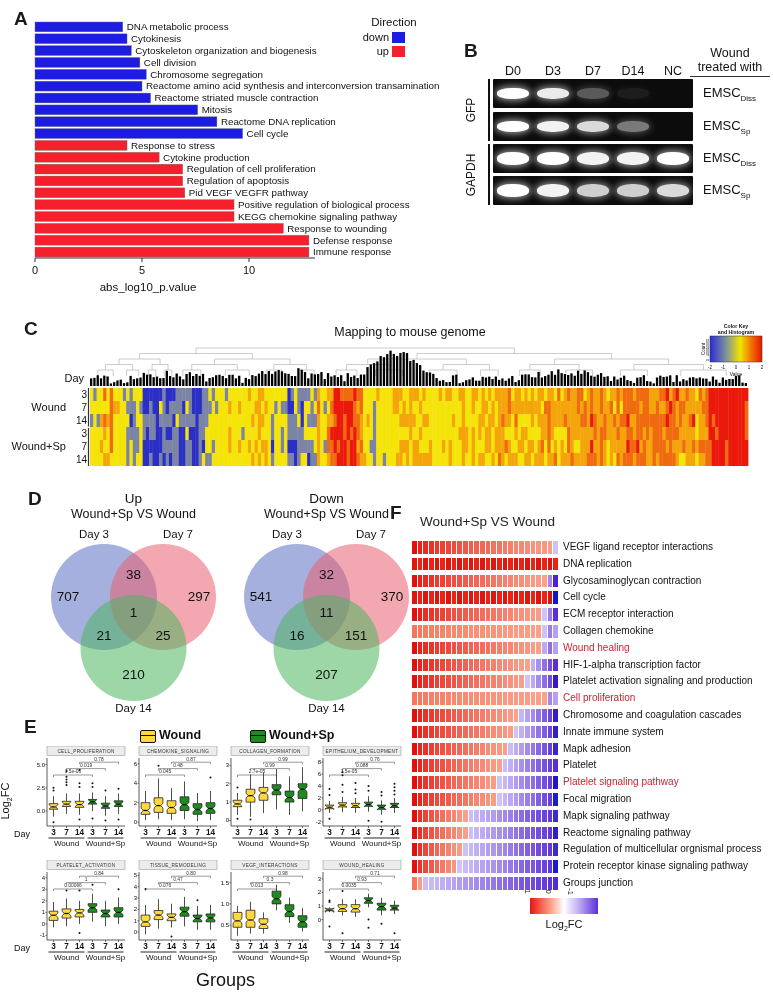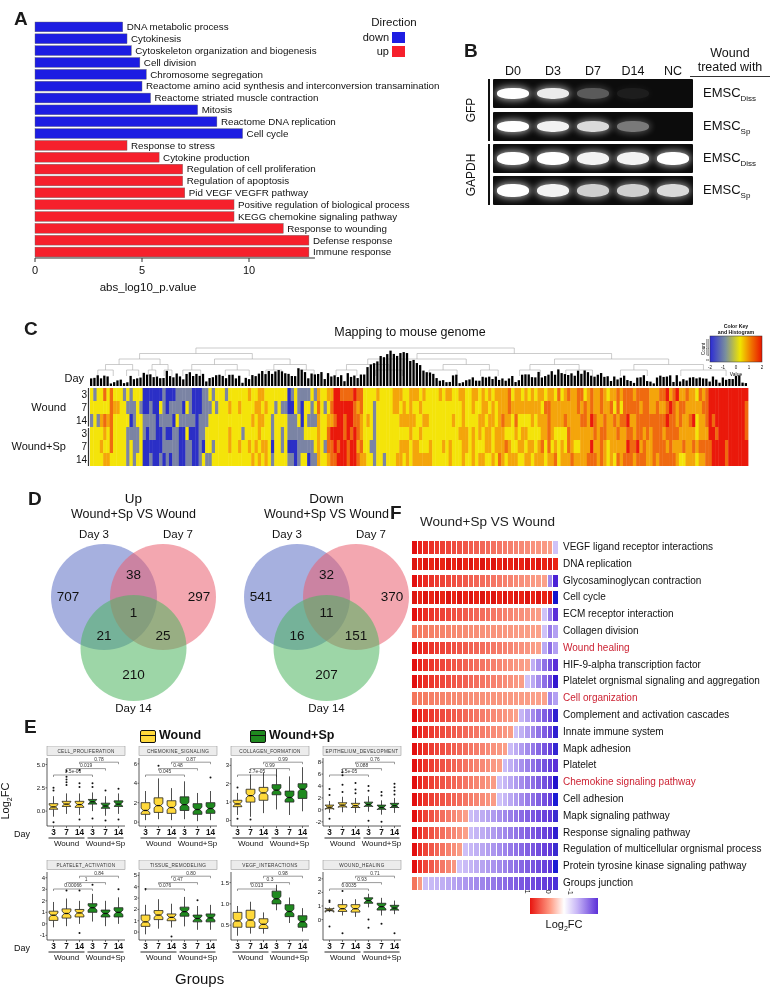--- a/index.html
+++ b/index.html
@@ -1706,21 +1706,21 @@
         <i></i>
       </div>
       <div class="legend-text" style="left: 159px; top: 10px;">Wound</div>
       <div class="legend-chip" style="left: 250px; top: 12px; background: rgb(31, 138, 31);">
         <i></i>
       </div>
       <div class="legend-text" style="left: 269px; top: 10px;">Wound+Sp</div>
       <div class="abs" style="left: -26px; top: 76px; width: 64px; text-align: center; transform: rotate(-90deg); font-size: 11px;"><span>Log</span><sub style="font-size: 7px;">2</sub><span>FC</span></div>
       <div class="small-lbl" style="left: 14px; top: 111px;">Day</div>
       <div class="small-lbl" style="left: 14px; top: 225px;">Day</div>
-      <div class="abs" style="left: 175px; top: 252px; width: 80px; text-align: left; font-size: 15px;">Groups</div>
+      <div class="abs" style="left: 175px; top: 252px; width: 80px; text-align: right; font-size: 18px;">Groups</div>
       <svg width="92" height="104" style="position: absolute; left: 34px; top: 28px;">
         <rect x="13" y="0" width="78" height="9.5" fill="#ececec" stroke="#888" stroke-width="0.5"></rect>
         <text x="52" y="6.8" font-size="4.7" text-anchor="middle" letter-spacing="0.3" fill="#333">CELL_PROLIFERATION</text>
         <line x1="13" y1="12" x2="13" y2="80" stroke="#333" stroke-width="0.8"></line>
         <line x1="13" y1="80" x2="91" y2="80" stroke="#333" stroke-width="0.8"></line>
         <line x1="11.5" y1="65.0958904109589" x2="13" y2="65.0958904109589" stroke="#333" stroke-width="0.7"></line>
         <text x="11" y="67.0958904109589" font-size="6" text-anchor="end" fill="#111">0.0</text>
         <line x1="11.5" y1="41.80821917808219" x2="13" y2="41.80821917808219" stroke="#333" stroke-width="0.7"></line>
         <text x="11" y="43.80821917808219" font-size="6" text-anchor="end" fill="#111">2.5</text>
         <line x1="11.5" y1="18.52054794520548" x2="13" y2="18.52054794520548" stroke="#333" stroke-width="0.7"></line>
@@ -2433,21 +2433,21 @@
         <div style="background: rgb(250, 153, 129);"></div>
         <div style="background: rgb(250, 155, 131);"></div>
         <div style="background: rgb(250, 156, 133);"></div>
         <div style="background: rgb(250, 158, 134);"></div>
         <div style="background: rgb(251, 159, 136);"></div>
         <div style="background: rgb(251, 161, 137);"></div>
         <div style="background: rgb(207, 194, 248);"></div>
         <div style="background: rgb(153, 125, 233);"></div>
         <div style="background: rgb(179, 160, 242);"></div>
       </div>
-      <div class="f-row-label" style="left: 175px; top: 125px; color: rgb(17, 17, 17);">Collagen division</div>
+      <div class="f-row-label" style="left: 175px; top: 125px; color: rgb(17, 17, 17);">Collagen chemokine</div>
       <div class="f-bar" style="left: 24px; top: 141.8px; width: 146px; height: 12.5px;">
         <div style="background: rgb(226, 15, 15);"></div>
         <div style="background: rgb(234, 35, 27);"></div>
         <div style="background: rgb(235, 44, 35);"></div>
         <div style="background: rgb(236, 52, 42);"></div>
         <div style="background: rgb(237, 60, 49);"></div>
         <div style="background: rgb(238, 67, 55);"></div>
         <div style="background: rgb(239, 73, 61);"></div>
         <div style="background: rgb(240, 80, 67);"></div>
         <div style="background: rgb(241, 86, 72);"></div>
@@ -2491,21 +2491,21 @@
         <div style="background: rgb(249, 145, 124);"></div>
         <div style="background: rgb(249, 150, 129);"></div>
         <div style="background: rgb(250, 155, 133);"></div>
         <div style="background: rgb(251, 161, 138);"></div>
         <div style="background: rgb(192, 175, 244);"></div>
         <div style="background: rgb(168, 145, 237);"></div>
         <div style="background: rgb(143, 113, 230);"></div>
         <div style="background: rgb(118, 81, 223);"></div>
         <div style="background: rgb(91, 47, 216);"></div>
       </div>
-      <div class="f-row-label" style="left: 175px; top: 158.6px; color: rgb(17, 17, 17);">HIF-9-alpha transcription factor</div>
+      <div class="f-row-label" style="left: 175px; top: 158.6px; color: rgb(17, 17, 17);">HIF-1-alpha transcription factor</div>
       <div class="f-bar" style="left: 24px; top: 175.4px; width: 146px; height: 12.5px;">
         <div style="background: rgb(226, 15, 15);"></div>
         <div style="background: rgb(234, 36, 28);"></div>
         <div style="background: rgb(235, 46, 37);"></div>
         <div style="background: rgb(237, 55, 45);"></div>
         <div style="background: rgb(238, 63, 52);"></div>
         <div style="background: rgb(239, 71, 59);"></div>
         <div style="background: rgb(240, 78, 65);"></div>
         <div style="background: rgb(241, 85, 71);"></div>
         <div style="background: rgb(242, 92, 77);"></div>
@@ -2520,21 +2520,21 @@
         <div style="background: rgb(249, 146, 125);"></div>
         <div style="background: rgb(250, 151, 130);"></div>
         <div style="background: rgb(250, 157, 134);"></div>
         <div style="background: rgb(207, 194, 248);"></div>
         <div style="background: rgb(187, 169, 243);"></div>
         <div style="background: rgb(165, 140, 236);"></div>
         <div style="background: rgb(141, 110, 230);"></div>
         <div style="background: rgb(116, 79, 223);"></div>
         <div style="background: rgb(51, 24, 207);"></div>
       </div>
-      <div class="f-row-label" style="left: 175px; top: 175.4px; color: rgb(17, 17, 17);">Platelet orgnismal signaling and aggregation</div>
+      <div class="f-row-label" style="left: 175px; top: 175.4px; color: rgb(17, 17, 17);">Platelet activation signaling and production</div>
       <div class="f-bar" style="left: 24px; top: 192.2px; width: 146px; height: 12.5px;">
         <div style="background: rgb(244, 118, 92);"></div>
         <div style="background: rgb(245, 122, 96);"></div>
         <div style="background: rgb(245, 125, 99);"></div>
         <div style="background: rgb(246, 127, 102);"></div>
         <div style="background: rgb(246, 130, 105);"></div>
         <div style="background: rgb(246, 132, 107);"></div>
         <div style="background: rgb(247, 134, 109);"></div>
         <div style="background: rgb(247, 136, 111);"></div>
         <div style="background: rgb(247, 138, 113);"></div>
@@ -2549,21 +2549,21 @@
         <div style="background: rgb(250, 153, 129);"></div>
         <div style="background: rgb(250, 154, 131);"></div>
         <div style="background: rgb(250, 156, 132);"></div>
         <div style="background: rgb(250, 157, 134);"></div>
         <div style="background: rgb(250, 159, 136);"></div>
         <div style="background: rgb(251, 160, 137);"></div>
         <div style="background: rgb(251, 162, 139);"></div>
         <div style="background: rgb(161, 136, 235);"></div>
         <div style="background: rgb(179, 160, 242);"></div>
       </div>
-      <div class="f-row-label" style="left: 175px; top: 192.2px; color: rgb(204, 34, 51);">Cell organization</div>
+      <div class="f-row-label" style="left: 175px; top: 192.2px; color: rgb(204, 34, 51);">Cell proliferation</div>
       <div class="f-bar" style="left: 24px; top: 209px; width: 146px; height: 12.5px;">
         <div style="background: rgb(226, 15, 15);"></div>
         <div style="background: rgb(234, 37, 29);"></div>
         <div style="background: rgb(236, 48, 39);"></div>
         <div style="background: rgb(237, 57, 47);"></div>
         <div style="background: rgb(238, 66, 55);"></div>
         <div style="background: rgb(239, 74, 62);"></div>
         <div style="background: rgb(240, 82, 69);"></div>
         <div style="background: rgb(241, 90, 75);"></div>
         <div style="background: rgb(242, 97, 82);"></div>
@@ -2578,21 +2578,21 @@
         <div style="background: rgb(250, 155, 133);"></div>
         <div style="background: rgb(251, 161, 138);"></div>
         <div style="background: rgb(197, 181, 245);"></div>
         <div style="background: rgb(181, 161, 241);"></div>
         <div style="background: rgb(164, 139, 236);"></div>
         <div style="background: rgb(146, 117, 231);"></div>
         <div style="background: rgb(128, 94, 226);"></div>
         <div style="background: rgb(110, 71, 221);"></div>
         <div style="background: rgb(47, 31, 208);"></div>
       </div>
-      <div class="f-row-label" style="left: 175px; top: 209px; color: rgb(17, 17, 17);">Complement and activation cascades</div>
+      <div class="f-row-label" style="left: 175px; top: 209px; color: rgb(17, 17, 17);">Chromosome and coagulation cascades</div>
       <div class="f-bar" style="left: 24px; top: 225.8px; width: 146px; height: 12.5px;">
         <div style="background: rgb(226, 15, 15);"></div>
         <div style="background: rgb(234, 37, 29);"></div>
         <div style="background: rgb(236, 48, 39);"></div>
         <div style="background: rgb(237, 58, 47);"></div>
         <div style="background: rgb(238, 67, 55);"></div>
         <div style="background: rgb(239, 75, 62);"></div>
         <div style="background: rgb(240, 83, 69);"></div>
         <div style="background: rgb(241, 90, 76);"></div>
         <div style="background: rgb(242, 98, 82);"></div>
@@ -2694,21 +2694,21 @@
         <div style="background: rgb(187, 169, 243);"></div>
         <div style="background: rgb(176, 155, 239);"></div>
         <div style="background: rgb(165, 140, 236);"></div>
         <div style="background: rgb(153, 125, 233);"></div>
         <div style="background: rgb(141, 110, 230);"></div>
         <div style="background: rgb(129, 95, 226);"></div>
         <div style="background: rgb(116, 79, 223);"></div>
         <div style="background: rgb(104, 63, 220);"></div>
         <div style="background: rgb(34, 19, 204);"></div>
       </div>
-      <div class="f-row-label" style="left: 175px; top: 276.2px; color: rgb(204, 34, 51);">Chemokine signaling pathway</div>
+      <div class="f-row-label" style="left: 175px; top: 276.2px; color: rgb(204, 34, 51);">Platelet signaling pathway</div>
       <div class="f-bar" style="left: 24px; top: 293px; width: 146px; height: 12.5px;">
         <div style="background: rgb(226, 15, 15);"></div>
         <div style="background: rgb(234, 39, 31);"></div>
         <div style="background: rgb(236, 52, 42);"></div>
         <div style="background: rgb(238, 63, 52);"></div>
         <div style="background: rgb(239, 73, 61);"></div>
         <div style="background: rgb(240, 83, 69);"></div>
         <div style="background: rgb(242, 92, 77);"></div>
         <div style="background: rgb(243, 101, 85);"></div>
         <div style="background: rgb(244, 109, 92);"></div>
@@ -2723,21 +2723,21 @@
         <div style="background: rgb(187, 169, 243);"></div>
         <div style="background: rgb(176, 155, 239);"></div>
         <div style="background: rgb(165, 140, 236);"></div>
         <div style="background: rgb(153, 125, 233);"></div>
         <div style="background: rgb(141, 110, 230);"></div>
         <div style="background: rgb(129, 95, 226);"></div>
         <div style="background: rgb(116, 79, 223);"></div>
         <div style="background: rgb(104, 63, 220);"></div>
         <div style="background: rgb(27, 27, 212);"></div>
       </div>
-      <div class="f-row-label" style="left: 175px; top: 293px; color: rgb(17, 17, 17);">Cell adhesion</div>
+      <div class="f-row-label" style="left: 175px; top: 293px; color: rgb(17, 17, 17);">Focal migration</div>
       <div class="f-bar" style="left: 24px; top: 309.8px; width: 146px; height: 12.5px;">
         <div style="background: rgb(226, 15, 15);"></div>
         <div style="background: rgb(236, 48, 38);"></div>
         <div style="background: rgb(238, 66, 54);"></div>
         <div style="background: rgb(240, 82, 68);"></div>
         <div style="background: rgb(242, 96, 81);"></div>
         <div style="background: rgb(244, 110, 93);"></div>
         <div style="background: rgb(246, 123, 105);"></div>
         <div style="background: rgb(247, 135, 116);"></div>
         <div style="background: rgb(249, 147, 126);"></div>
@@ -2781,21 +2781,21 @@
         <div style="background: rgb(154, 127, 233);"></div>
         <div style="background: rgb(146, 117, 231);"></div>
         <div style="background: rgb(139, 107, 229);"></div>
         <div style="background: rgb(131, 97, 227);"></div>
         <div style="background: rgb(123, 87, 225);"></div>
         <div style="background: rgb(115, 77, 223);"></div>
         <div style="background: rgb(107, 67, 220);"></div>
         <div style="background: rgb(99, 57, 218);"></div>
         <div style="background: rgb(47, 31, 208);"></div>
       </div>
-      <div class="f-row-label" style="left: 175px; top: 326.6px; color: rgb(17, 17, 17);">Response signaling pathway</div>
+      <div class="f-row-label" style="left: 175px; top: 326.6px; color: rgb(17, 17, 17);">Reactome signaling pathway</div>
       <div class="f-bar" style="left: 24px; top: 343.4px; width: 146px; height: 12.5px;">
         <div style="background: rgb(226, 15, 15);"></div>
         <div style="background: rgb(236, 49, 40);"></div>
         <div style="background: rgb(238, 69, 57);"></div>
         <div style="background: rgb(241, 86, 72);"></div>
         <div style="background: rgb(243, 101, 85);"></div>
         <div style="background: rgb(245, 116, 98);"></div>
         <div style="background: rgb(247, 130, 110);"></div>
         <div style="background: rgb(248, 143, 122);"></div>
         <div style="background: rgb(250, 156, 133);"></div>
@@ -2839,21 +2839,21 @@
         <div style="background: rgb(149, 121, 232);"></div>
         <div style="background: rgb(142, 112, 230);"></div>
         <div style="background: rgb(135, 103, 228);"></div>
         <div style="background: rgb(128, 94, 226);"></div>
         <div style="background: rgb(121, 85, 224);"></div>
         <div style="background: rgb(113, 75, 222);"></div>
         <div style="background: rgb(106, 66, 220);"></div>
         <div style="background: rgb(98, 56, 218);"></div>
         <div style="background: rgb(27, 27, 212);"></div>
       </div>
-      <div class="f-row-label" style="left: 175px; top: 360.2px; color: rgb(17, 17, 17);">Protein tyrosine kinase signaling pathway</div>
+      <div class="f-row-label" style="left: 175px; top: 360.2px; color: rgb(17, 17, 17);">Protein receptor kinase signaling pathway</div>
       <div class="f-bar" style="left: 24px; top: 377px; width: 146px; height: 12.5px;">
         <div style="background: rgb(244, 118, 92);"></div>
         <div style="background: rgb(250, 155, 132);"></div>
         <div style="background: rgb(204, 191, 247);"></div>
         <div style="background: rgb(200, 186, 246);"></div>
         <div style="background: rgb(196, 180, 245);"></div>
         <div style="background: rgb(192, 175, 244);"></div>
         <div style="background: rgb(187, 169, 243);"></div>
         <div style="background: rgb(183, 163, 241);"></div>
         <div style="background: rgb(178, 157, 240);"></div>

